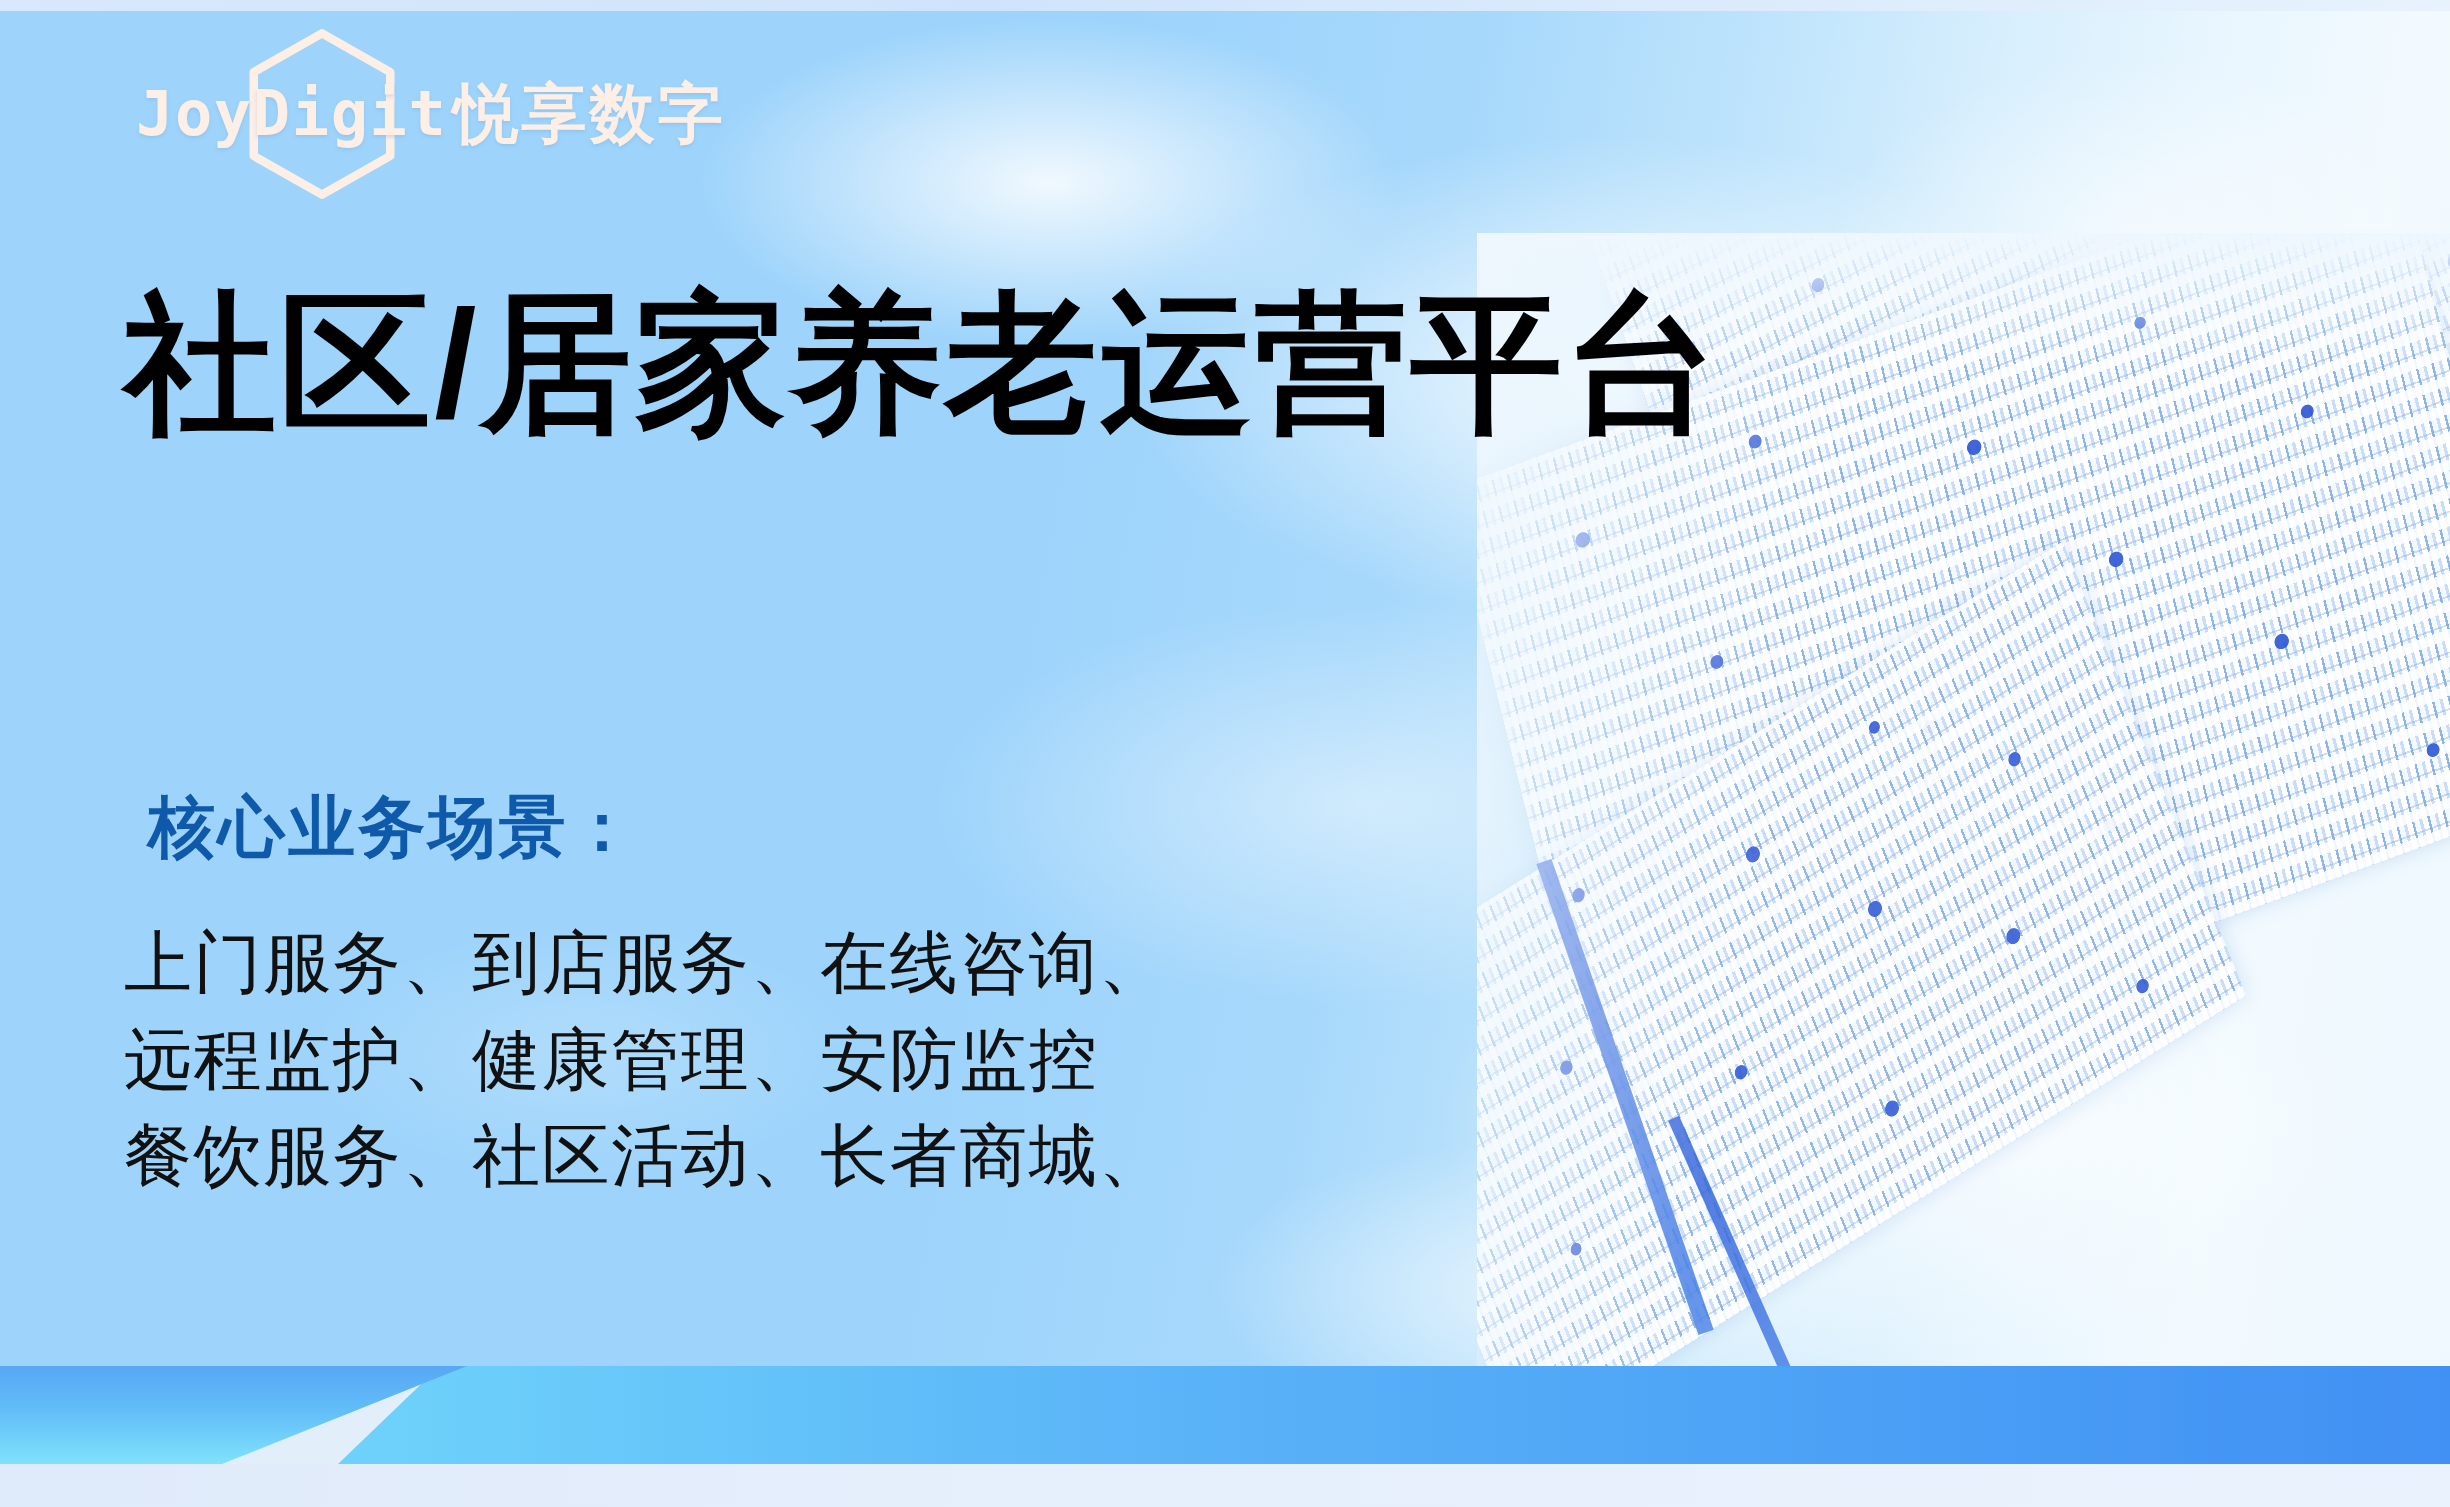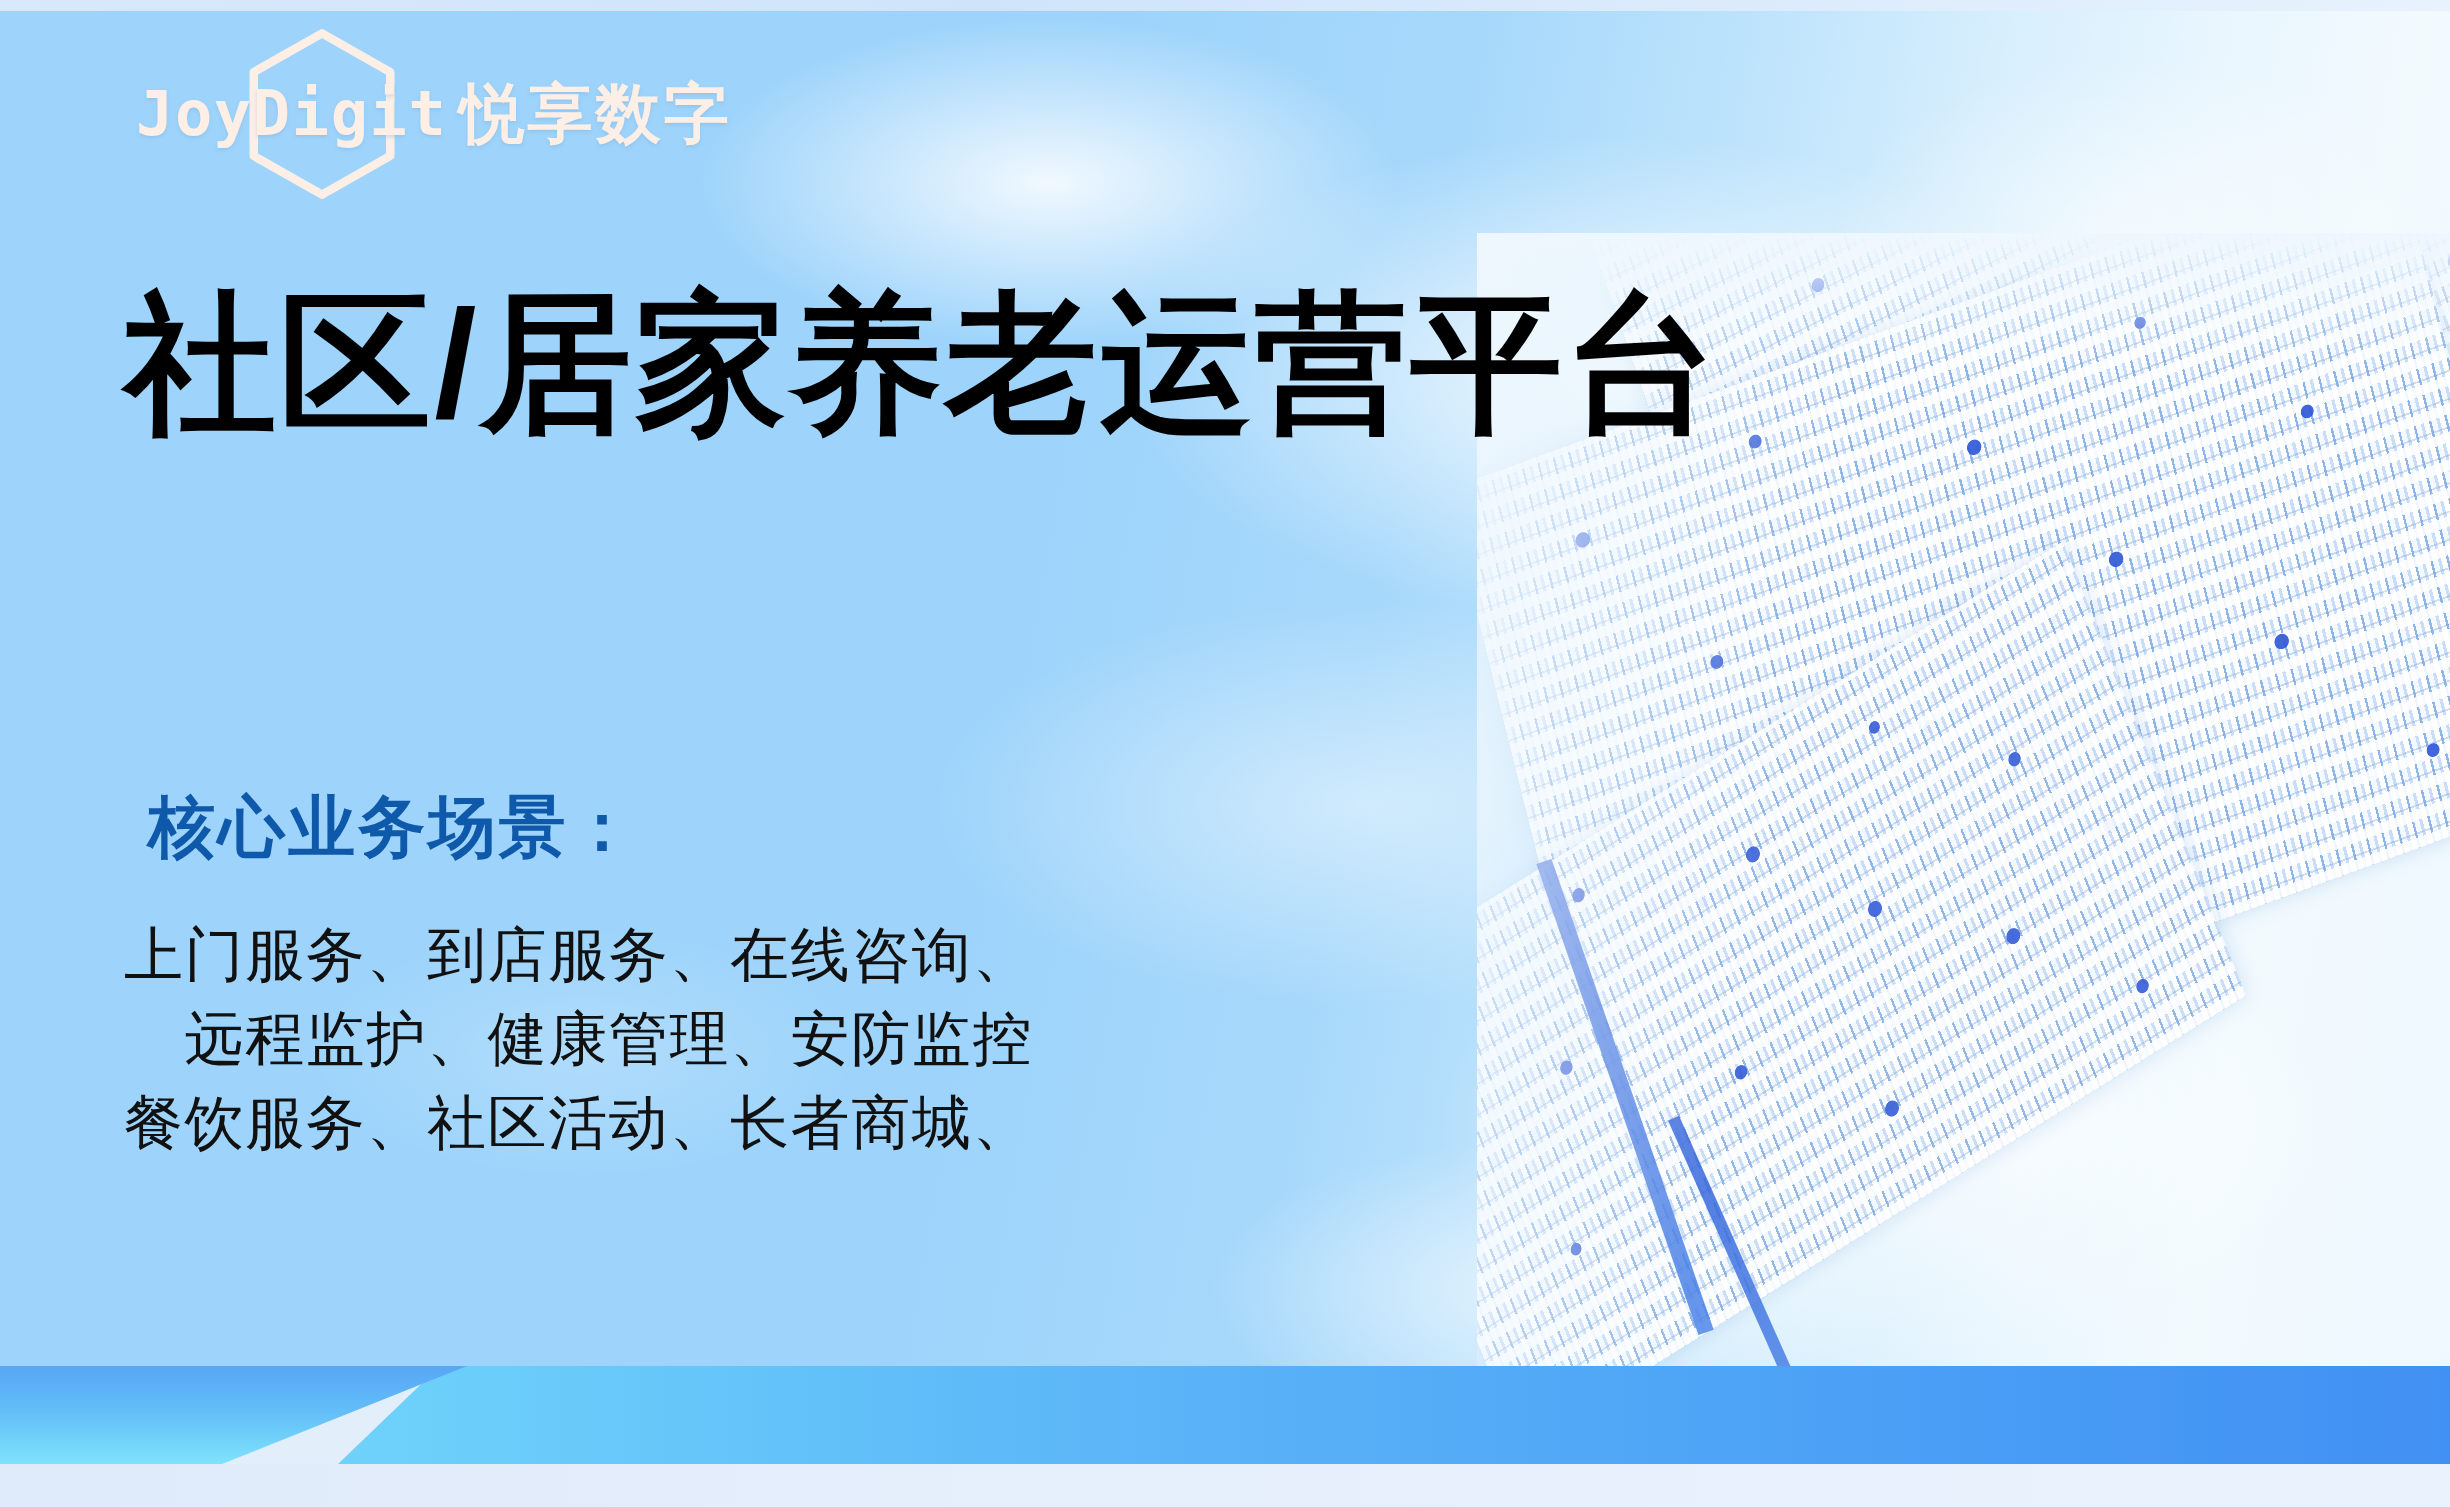--- a/index.html
+++ b/index.html
@@ -135,21 +135,21 @@
   .buildings-fade-top{
     position:absolute; left:0; top:0; right:0; height:132px;
     background:linear-gradient(180deg, rgba(238,247,254,1), rgba(238,247,254,0));
     pointer-events:none;
   }
 
   
   .logo{
     position:absolute; left:136px; top:67px;
     z-index:20;
-    display:flex; align-items:center; gap:12px;
+    display:flex; align-items:center; gap:6px;
     height:93px;
   }
   .hexmark{
     position:absolute; left:110px; top:-40px;
     width:152px; height:174px;
     z-index:-1;
   }
   .hexmark svg{ display:block; }
   .logo-en{
     font-family:"DejaVu Sans Mono","Liberation Mono",monospace;
@@ -184,26 +184,25 @@
     line-height:1.1;
     white-space:nowrap;
   }
 
   
   .body-lines{
     position:absolute; left:124px; top:914px;
     z-index:20;
   }
   .body-line{
-    font-size:59px; font-weight:500;
+    font-size:68px; font-weight:500;
     letter-spacing:1.6px;
     color:#111111;
     line-height:1.42;
     white-space:nowrap;
-    text-align:right;
   }
 
   
   .band{
     position:absolute; left:0; bottom:0;
     width:2450px; height:142px;
     z-index:15;
     overflow:hidden;
     background:#e3eefb;
   }

